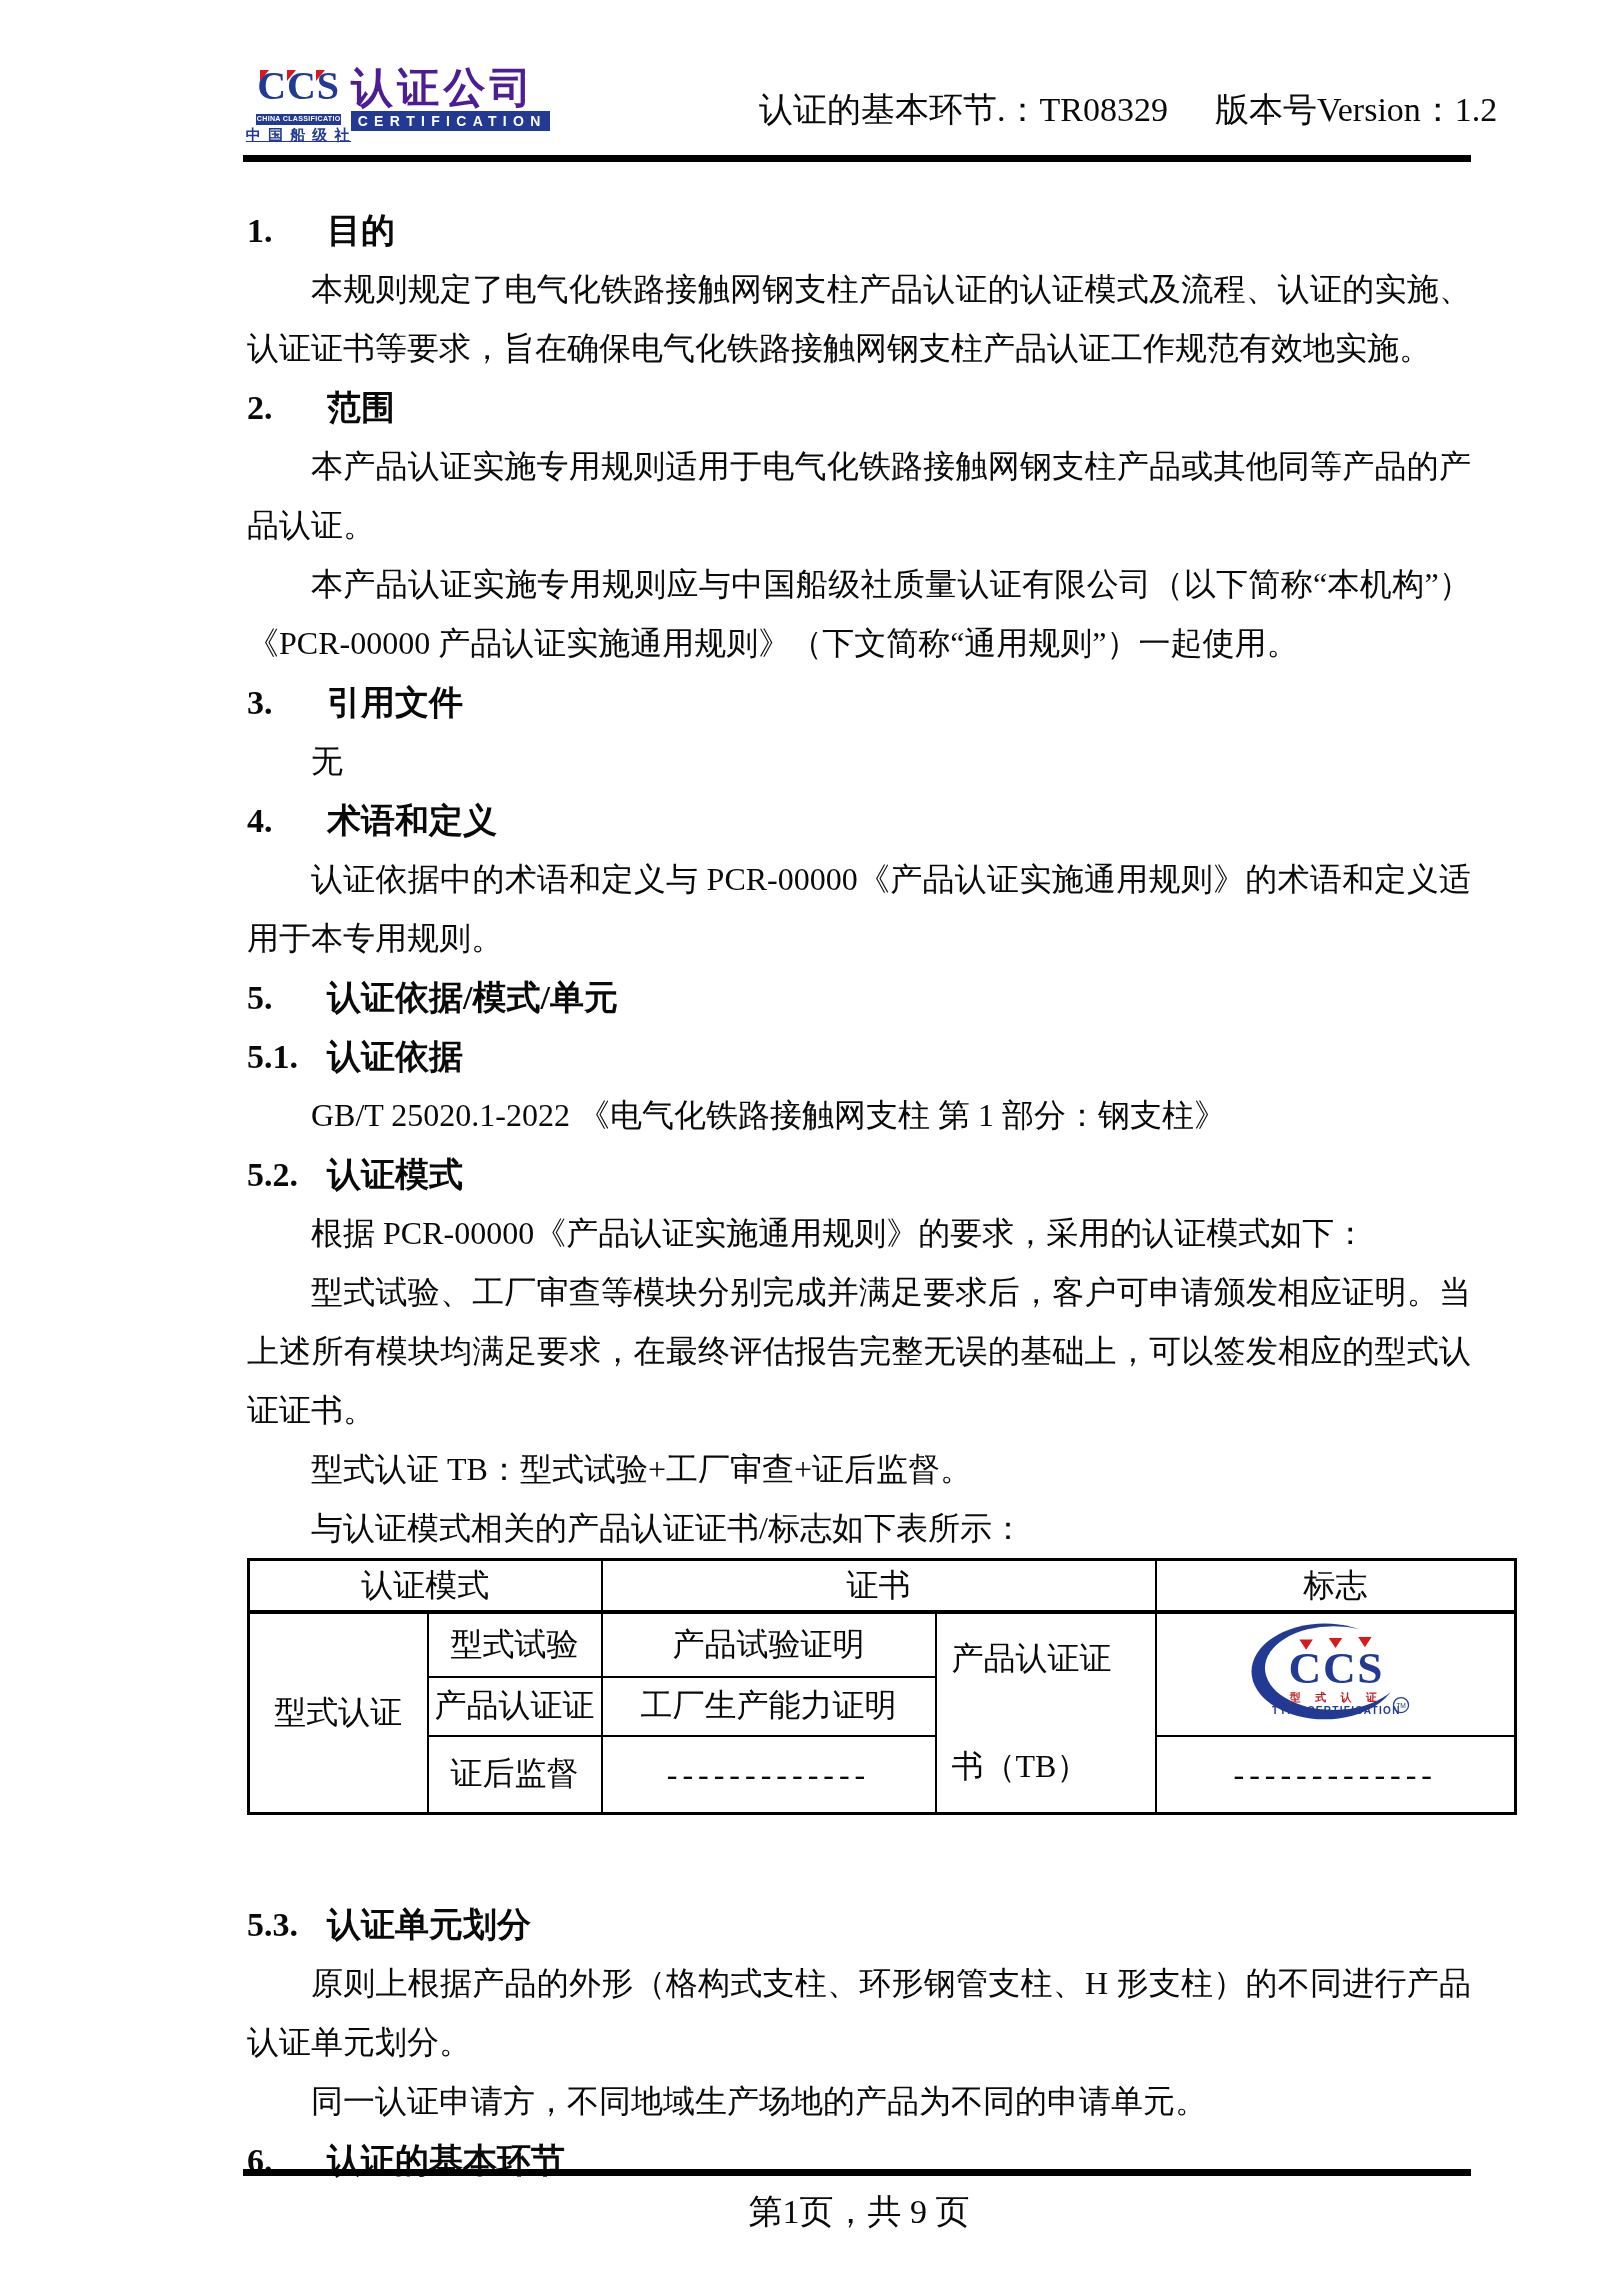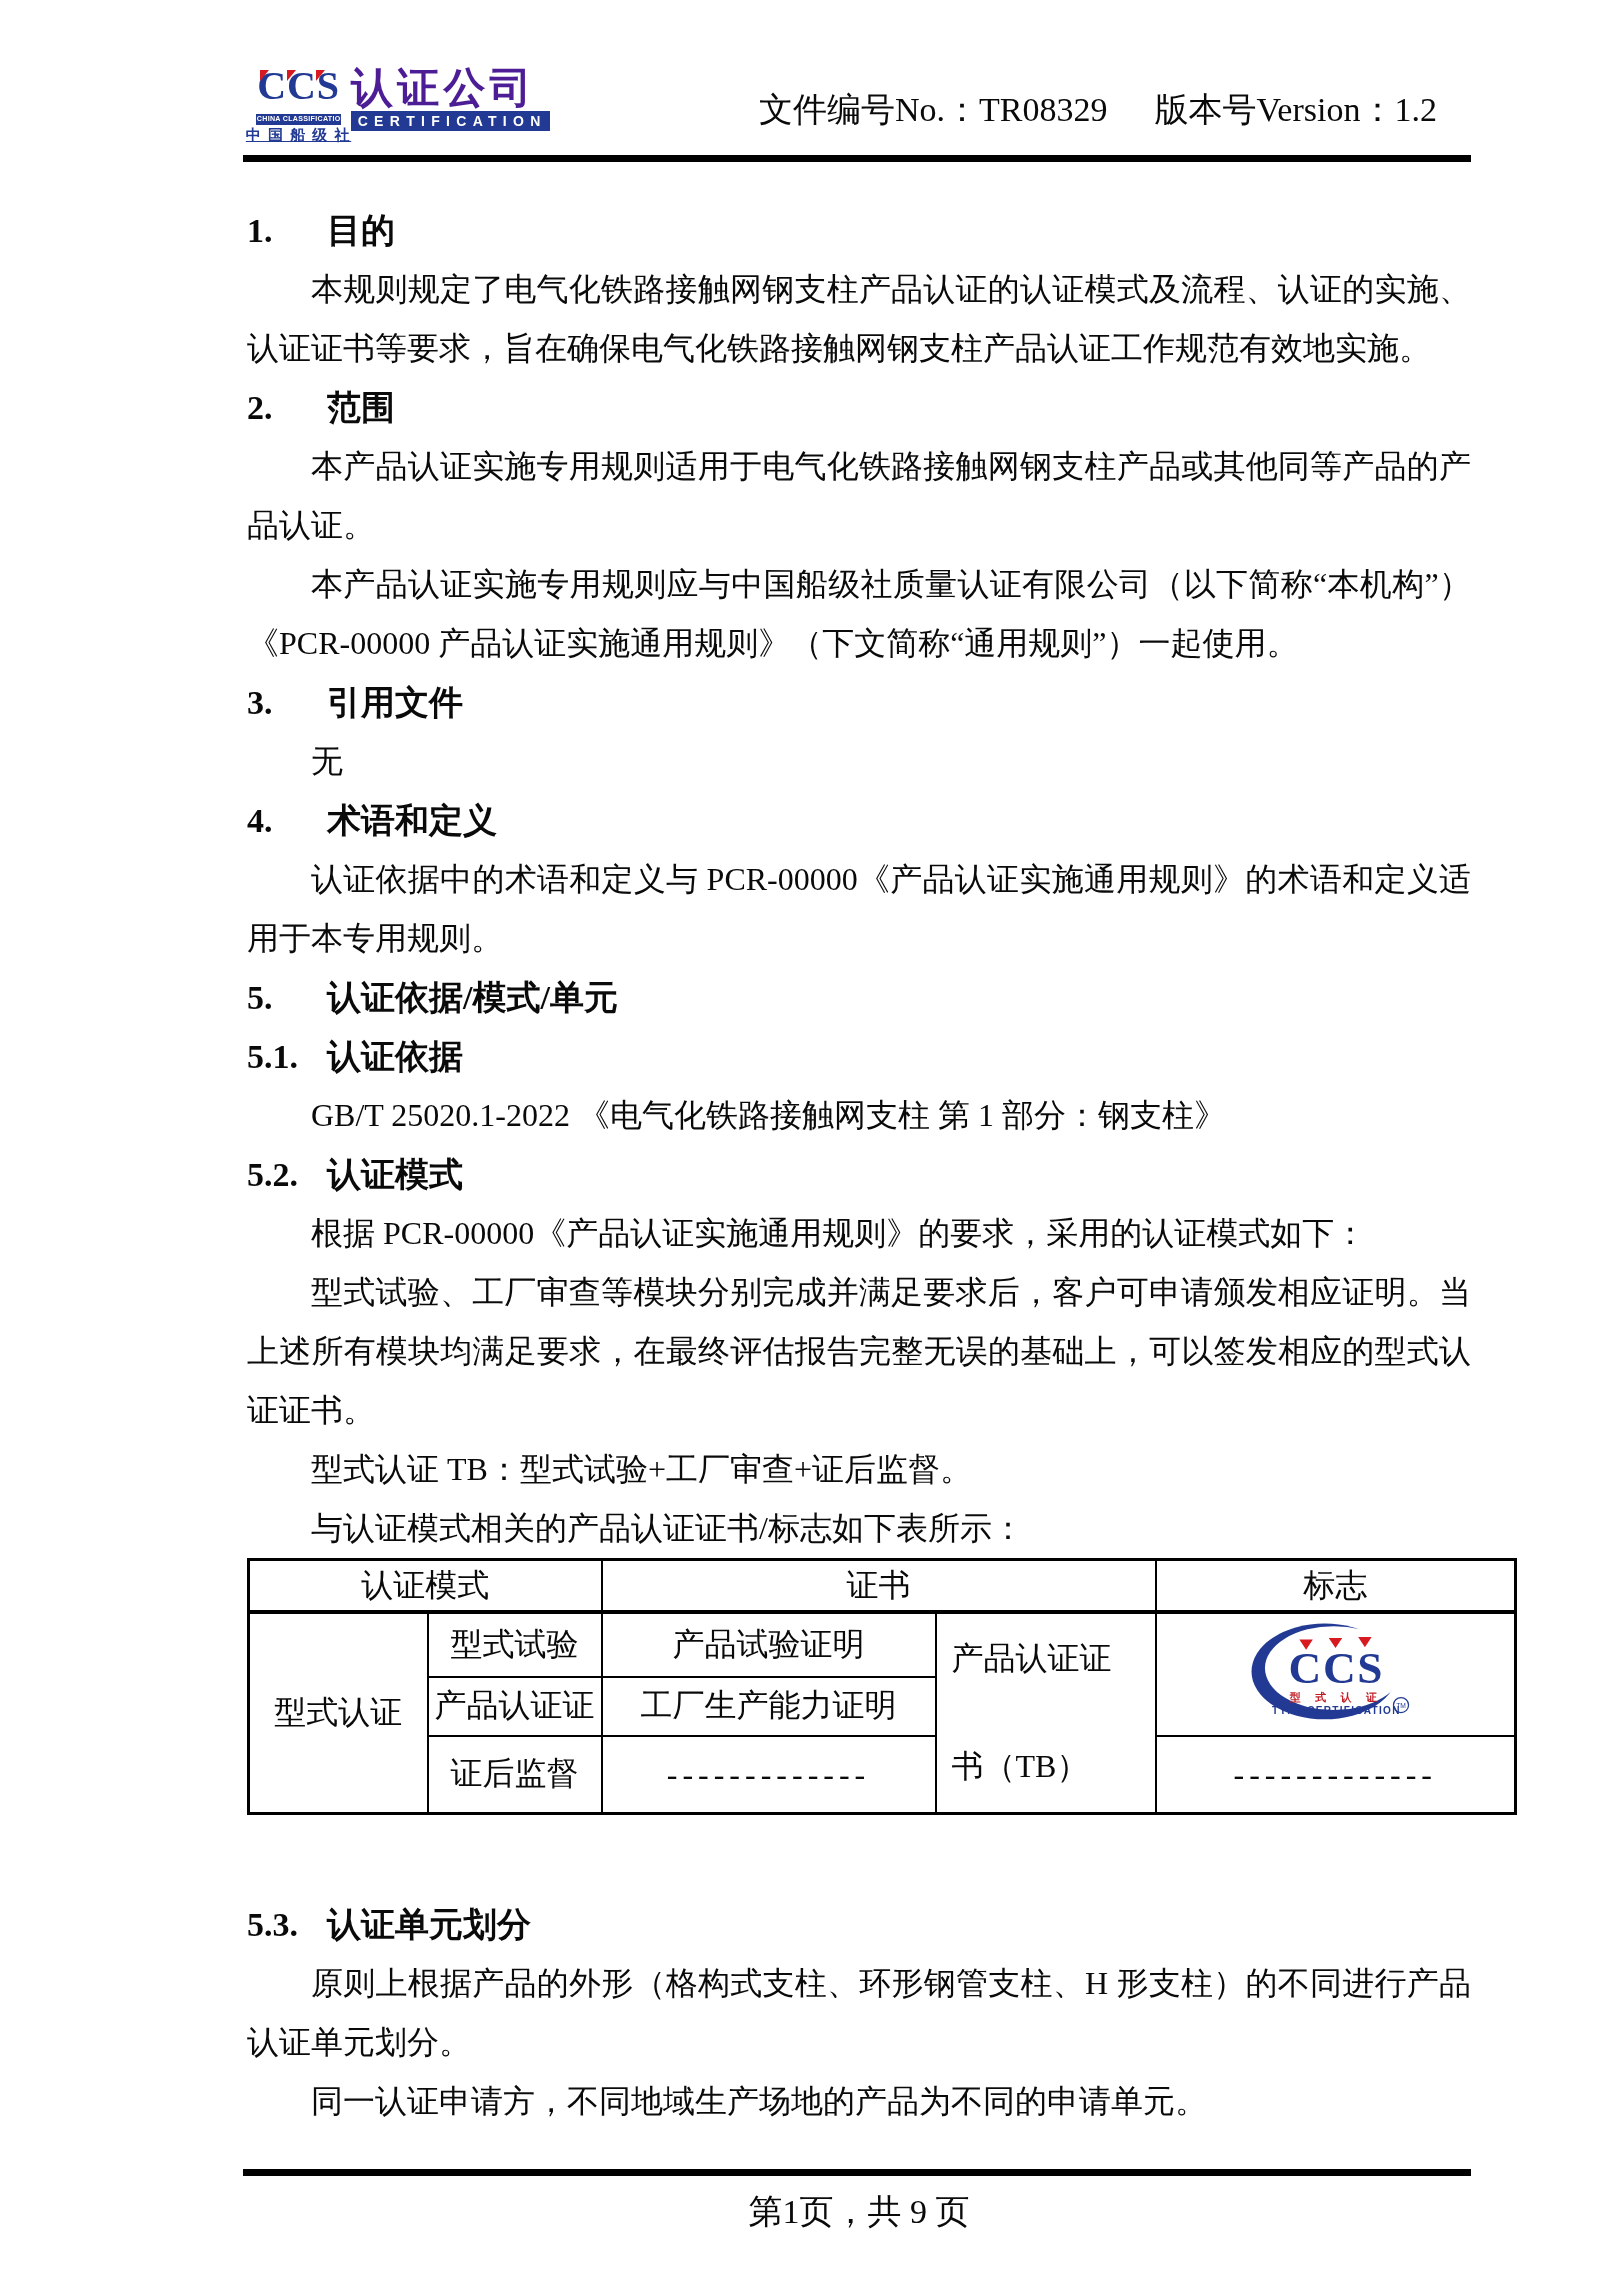--- a/index.html
+++ b/index.html
@@ -86,21 +86,21 @@
       <div class="soc-bar">CHINA CLASSIFICATION SOCIETY</div>
       <div class="soc-cn">中 国 船 级 社</div>
     </div>
     <div class="logo-right">
       <div class="company-cn">认证公司</div>
       <div class="cert-bar">CERTIFICATION</div>
     </div>
   </div>
 
   <div class="header-info">
-    <span>文件编号No.：TR08329</span><span class="ver">版本号Version：1.2</span>
+    <span>认证的基本环节.：TR08329</span><span class="ver">版本号Version：1.2</span>
   </div>
   <div class="rule rule-top"></div>
 
   <main class="content">
 
     <div class="h"><span class="hnum">1.</span><span>目的</span></div>
     <p class="para">本规则规定了电气化铁路接触网钢支柱产品认证的认证模式及流程、认证的实施、认证证书等要求，旨在确保电气化铁路接触网钢支柱产品认证工作规范有效地实施。</p>
 
     <div class="h"><span class="hnum">2.</span><span>范围</span></div>
     <p class="para">本产品认证实施专用规则适用于电气化铁路接触网钢支柱产品或其他同等产品的产品认证。</p>
@@ -172,19 +172,20 @@
         <td class="dash">-------------</td>
         <td class="dash">-------------</td>
       </tr>
     </tbody>
       </table>
 
     <div class="h"><span class="hnum">5.3.</span><span>认证单元划分</span></div>
     <p class="para">原则上根据产品的外形（格构式支柱、环形钢管支柱、H 形支柱）的不同进行产品认证单元划分。</p>
     <p class="para">同一认证申请方，不同地域生产场地的产品为不同的申请单元。</p>
 
+    <div class="h"><span class="hnum">6.</span><span>认证的基本环节</span></div>
   </main>
 
   <div class="rule rule-bottom"></div>
   <div class="footer-text">第1页，共 9 页</div>
 
 </div>
 
 
 </body></html>

